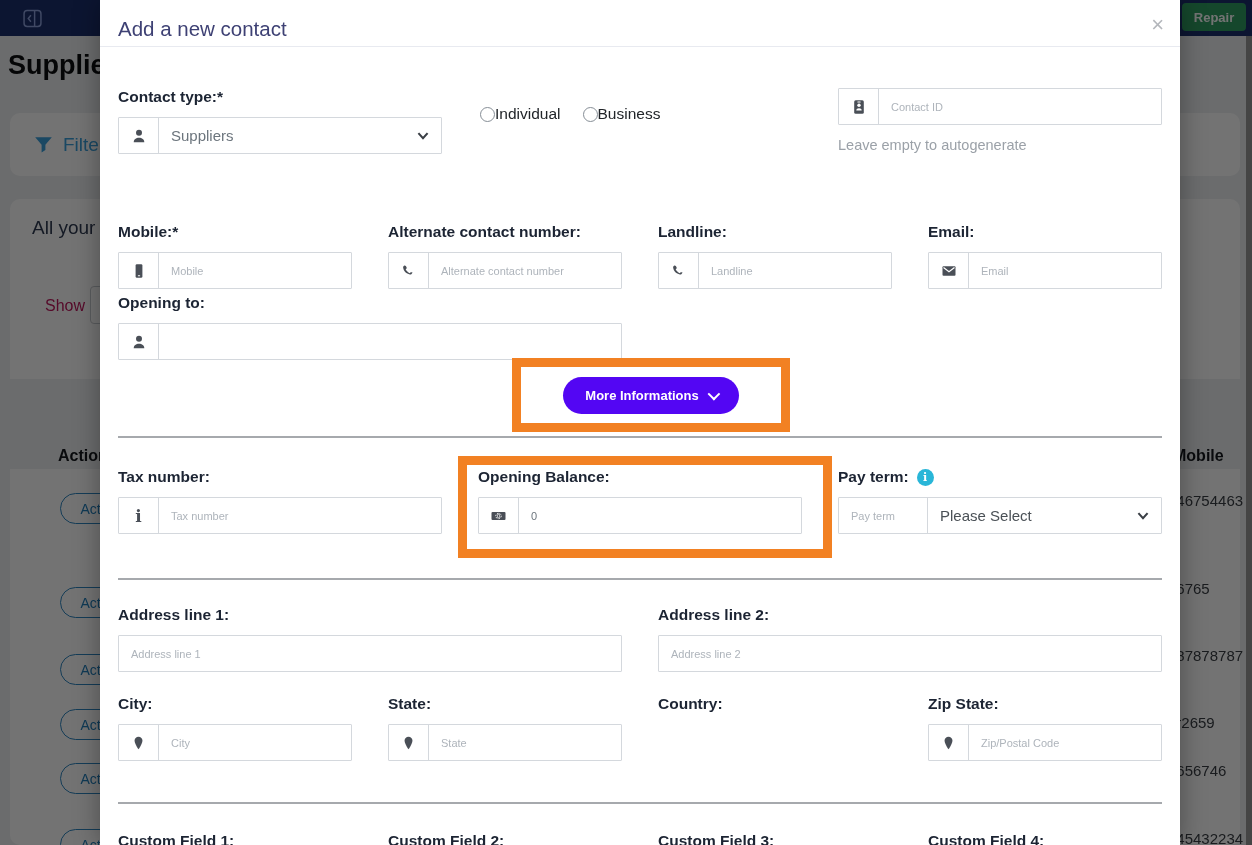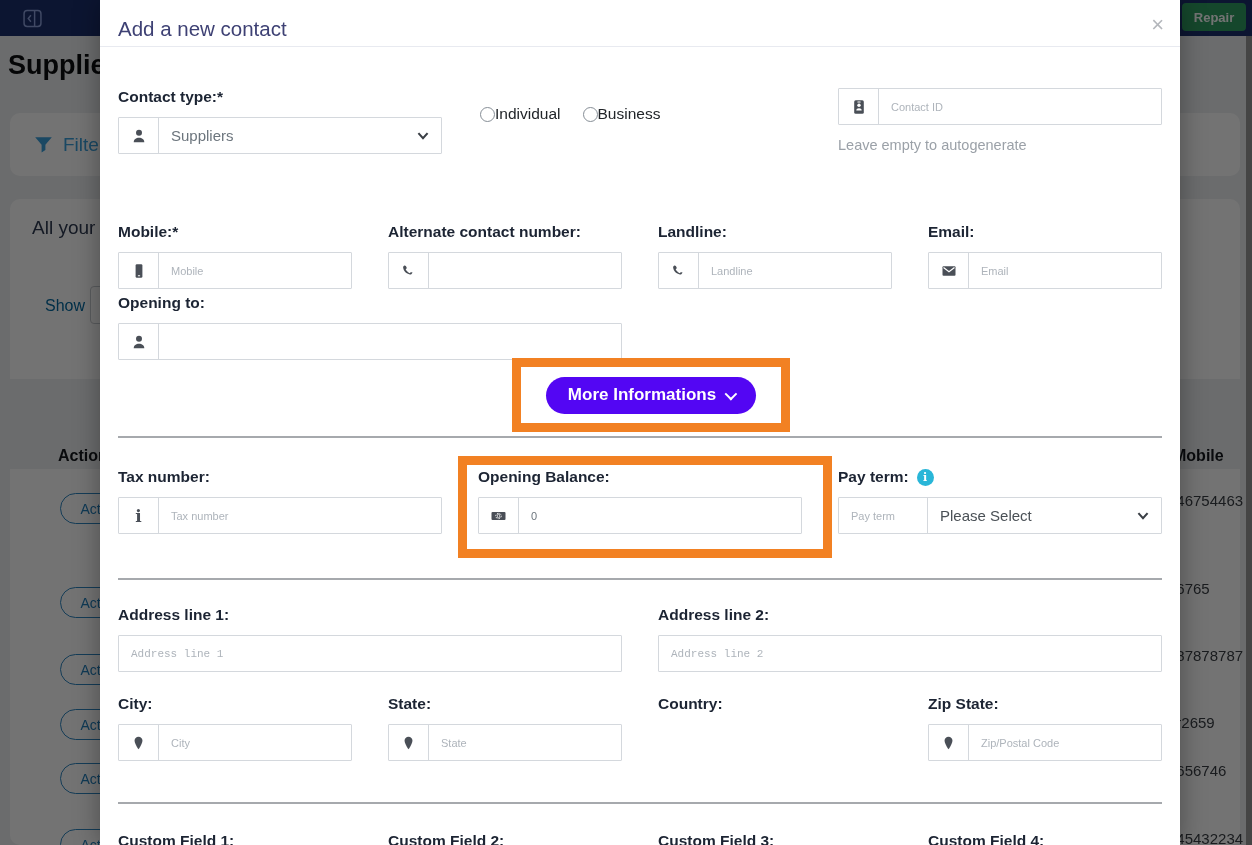--- a/index.html
+++ b/index.html
@@ -15,21 +15,21 @@
   .repair-btn { position:absolute; left:1182px; top:3px; width:64px; height:28px;
                 background:#2f9e63; border-radius:4px; color:#fff; font-size:13px; font-weight:700;
                 display:flex; align-items:center; justify-content:center; }
   .page-title { position:absolute; left:8px; top:50px; font-size:27px; font-weight:800; color:#0d0e10; }
   .filter-card { position:absolute; left:10px; top:113px; width:1230px; height:63px; background:#fff;
                  border-radius:10px; display:flex; align-items:center; padding-left:24px; gap:10px; }
   .filter-label { font-size:19px; color:#3aa0dc; }
   .main-card { position:absolute; left:10px; top:199px; width:1230px; height:646px; background:#fff;
                border-radius:10px; }
   .panel-title { position:absolute; left:22px; top:18px; font-size:19px; color:#2f3b52; }
-  .show-label { position:absolute; left:35px; top:98px; font-size:16px; color:#0369a1; }
+  .show-label { position:absolute; left:35px; top:98px; font-size:16px; color:#be185d; }
   .show-select { position:absolute; left:80px; top:87px; width:80px; height:38px;
                  border:1px solid #c8ccd0; border-radius:4px; background:#fff; }
   .thead-strip { position:absolute; left:0; top:180px; width:1230px; height:90px; background:#eef0f1; }
   .th { position:absolute; font-size:16px; font-weight:700; color:#14181d; }
   .th-action { left:48px; top:248px; }
   .th-mobile { left:1163px; top:248px; }
   .action-btn { position:absolute; left:50px; width:80px; height:31px; border:1.5px solid #2e86c1;
                 border-radius:16px; color:#2380bd; font-size:14px; background:#fff;
                 display:flex; align-items:center; justify-content:center; }
   .mob-num { position:absolute; left:1158px; font-size:15px; color:#3a3f45; white-space:nowrap; }
@@ -62,39 +62,39 @@
   .iaddon { flex:0 0 40px; display:flex; align-items:center; justify-content:center;
             border-right:1px solid #d4d8dd; color:#4a4f57; }
   .igroup input { flex:1 1 auto; min-width:0; border:none; outline:none; padding:0 12px;
                   font-size:11px; color:#495057; font-family:"Liberation Sans", sans-serif;
                   background:transparent; }
   .igroup input::placeholder { color:#aeb4bb; }
   .sel { flex:1 1 auto; display:flex; align-items:center; justify-content:space-between;
          padding:0 12px; font-size:15px; color:#6c757d; cursor:pointer; }
   .sel .seltext { overflow:hidden; white-space:nowrap; }
   .sel-dark { color:#4a5056; }
-  .noicon input { padding:0 12px;font-family:Liberation Mono, monospace; }
+  .noicon input { padding:0 12px; }
 
   .helper { margin-top:12px; font-size:14.5px; color:#9ba1a8; }
 
   .radios { position:absolute; left:380px; top:105px; display:flex; align-items:center; gap:22px; }
   .radio-item { display:flex; align-items:center; }
   .radio-dot { width:15px; height:15px; border:1px solid #868e96; border-radius:50%; background:#fff; }
   .radio-text { font-size:15.5px; color:#212529; }
 
   .hr { position:absolute; left:18px; width:1044px; height:2px; background:#a6a9ad; }
   .hr1 { top:436px; } .hr2 { top:578px; } .hr3 { top:802px; }
 
   .annot { position:absolute; border:9px solid #f28123; z-index:20; pointer-events:none; }
   .annot-more { left:412px; top:358px; width:278px; height:74px;
                 display:flex; align-items:center; justify-content:center; }
   .annot-bal { left:358px; top:456px; width:374px; height:102px; }
 
   .more-btn { pointer-events:auto; height:37px; padding:0 22px; background:#5306f3; border:none;
-              border-radius:19px; color:#fff; font-weight:700; font-size:17px; cursor:pointer;
+              border-radius:19px; color:#fff; font-weight:700; font-size:13px; cursor:pointer;
               display:flex; align-items:center; gap:9px; font-family:"Liberation Sans", sans-serif; }
   .chev { width:9px; height:9px; border-right:2.6px solid #fff; border-bottom:2.6px solid #fff;
           transform:rotate(45deg) translateY(-2px); }
 
   .label-row { display:flex; align-items:center; gap:8px; margin-bottom:11px; }
   .label-row .flabel { margin-bottom:0; }
   .info-dot { width:17px; height:17px; border-radius:50%; background:#29b6d8; color:#fff;
               font-family:"DejaVu Serif", serif; font-weight:700; font-size:11px;
               display:flex; align-items:center; justify-content:center; }
   .payterm-input { flex:0 0 88px !important; }
@@ -222,20 +222,21 @@
         </div>
       </div>
       <div class="field">
         <span class="flabel">Alternate contact number:</span>
         <div class="igroup">
           <span class="iaddon">
             <svg width="15" height="15" viewBox="0 0 16 16" fill="#4a4f57">
               <path d="M12.8 10.9c-.6-.5-1.8-1.2-2.4-1-.4.1-.8.8-1.1 1.1C7.5 10.2 5.8 8.5 5 6.7c.3-.3 1-.7 1.1-1.1.2-.6-.5-1.8-1-2.4-.4-.5-1-.7-1.5-.5-1 .4-1.5 1.4-1.3 2.4.6 3.6 3.5 6.5 7.1 7.1 1 .2 2-.3 2.4-1.3.2-.5 0-1.1-.5-1.5z"></path>
             </svg>
           </span>
+          <input placeholder="Alternate contact number" style="">
         </div>
       </div>
       <div class="field">
         <span class="flabel">Landline:</span>
         <div class="igroup">
           <span class="iaddon">
             <svg width="15" height="15" viewBox="0 0 16 16" fill="#4a4f57">
               <path d="M12.8 10.9c-.6-.5-1.8-1.2-2.4-1-.4.1-.8.8-1.1 1.1C7.5 10.2 5.8 8.5 5 6.7c.3-.3 1-.7 1.1-1.1.2-.6-.5-1.8-1-2.4-.4-.5-1-.7-1.5-.5-1 .4-1.5 1.4-1.3 2.4.6 3.6 3.5 6.5 7.1 7.1 1 .2 2-.3 2.4-1.3.2-.5 0-1.1-.5-1.5z"></path>
             </svg>
           </span>

